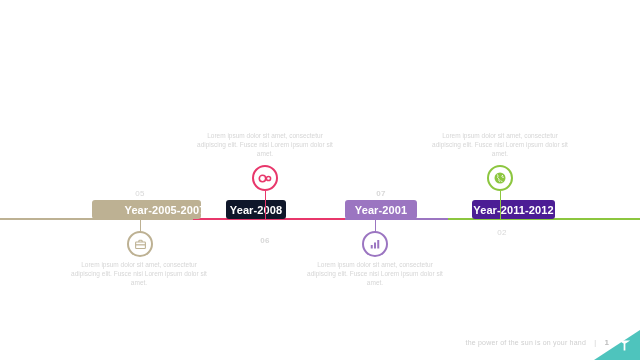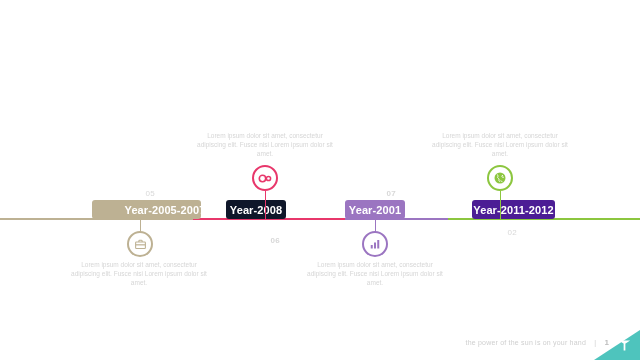--- a/index.html
+++ b/index.html
@@ -31,21 +31,21 @@
     padding:0 7px;
     top:200px;
   }
 
   
   .idxnum{
     position:absolute;
     font-size:8px;
     color:#d8d8d8;
     letter-spacing:.3px;
-    text-align:right;
+    text-align:center;
     width:30px;
   }
 
   
   .marker{position:absolute;width:26px;height:26px;}
   .marker .ring{
     position:absolute;left:0;top:0;
     width:26px;height:26px;
     border-radius:50%;
     border:2px solid currentColor;
@@ -125,21 +125,21 @@
       <div class="stem" style="background: rgb(232, 55, 107); left: 265px; top: 191px; height: 29px;"></div>
       <div class="marker" style="left: 252px; color: rgb(232, 55, 107); top: 165px;">
         <div class="ring">
           <svg width="14" height="11" viewBox="0 0 28 20">
             <circle cx="9" cy="10" r="6.4" fill="none" stroke="#e8376b" stroke-width="3.2"></circle>
             <circle cx="21" cy="10" r="4.2" fill="none" stroke="#e8376b" stroke-width="3"></circle>
           </svg>
         </div>
       </div>
       <div class="desc" style="left: 192px; top: 131px;">Lorem ipsum dolor sit amet, consectetur adipiscing elit. Fusce nisi Lorem ipsum dolor sit amet.</div>
-      <div class="pill" style="left: 345px; width: 60px; background: rgb(155, 117, 193);">Year-2001</div>
+      <div class="pill" style="left: 345px; width: 72px; background: rgb(155, 117, 193);">Year-2001</div>
       <div class="idxnum" style="left: 366px; top: 189px; font-weight: bold;">07</div>
       <div class="stem" style="background: rgb(155, 117, 193); left: 375px; top: 220px; height: 12px;"></div>
       <div class="marker" style="left: 362px; color: rgb(155, 117, 193); top: 231px;">
         <div class="ring">
           <svg width="12" height="12" viewBox="0 0 24 24">
             <rect x="3.5" y="14" width="4" height="7" fill="#9b75c1"></rect>
             <rect x="10" y="9" width="4" height="12" fill="#9b75c1"></rect>
             <rect x="16.5" y="4" width="4" height="17" fill="#9b75c1"></rect>
           </svg>
         </div>

